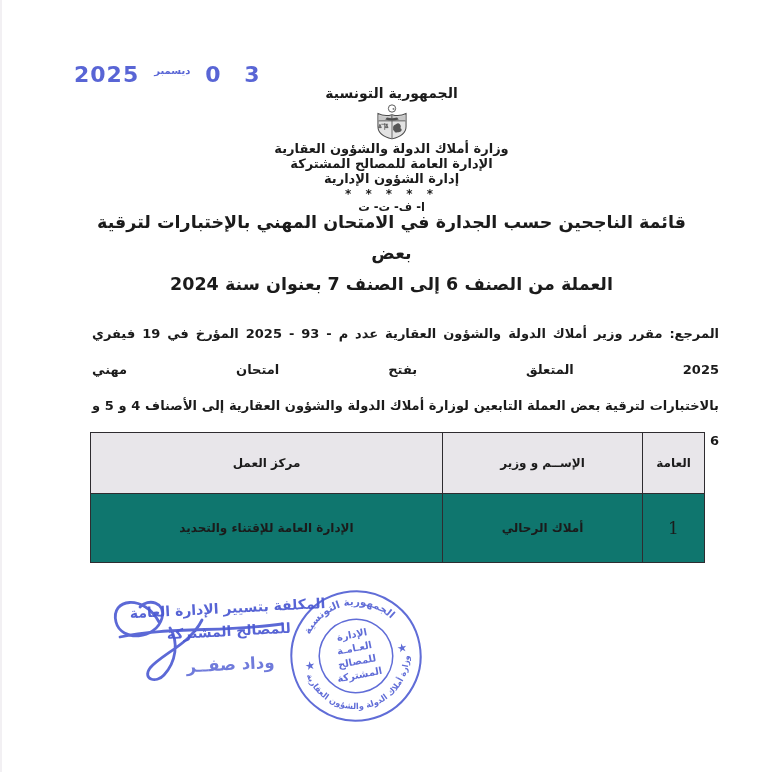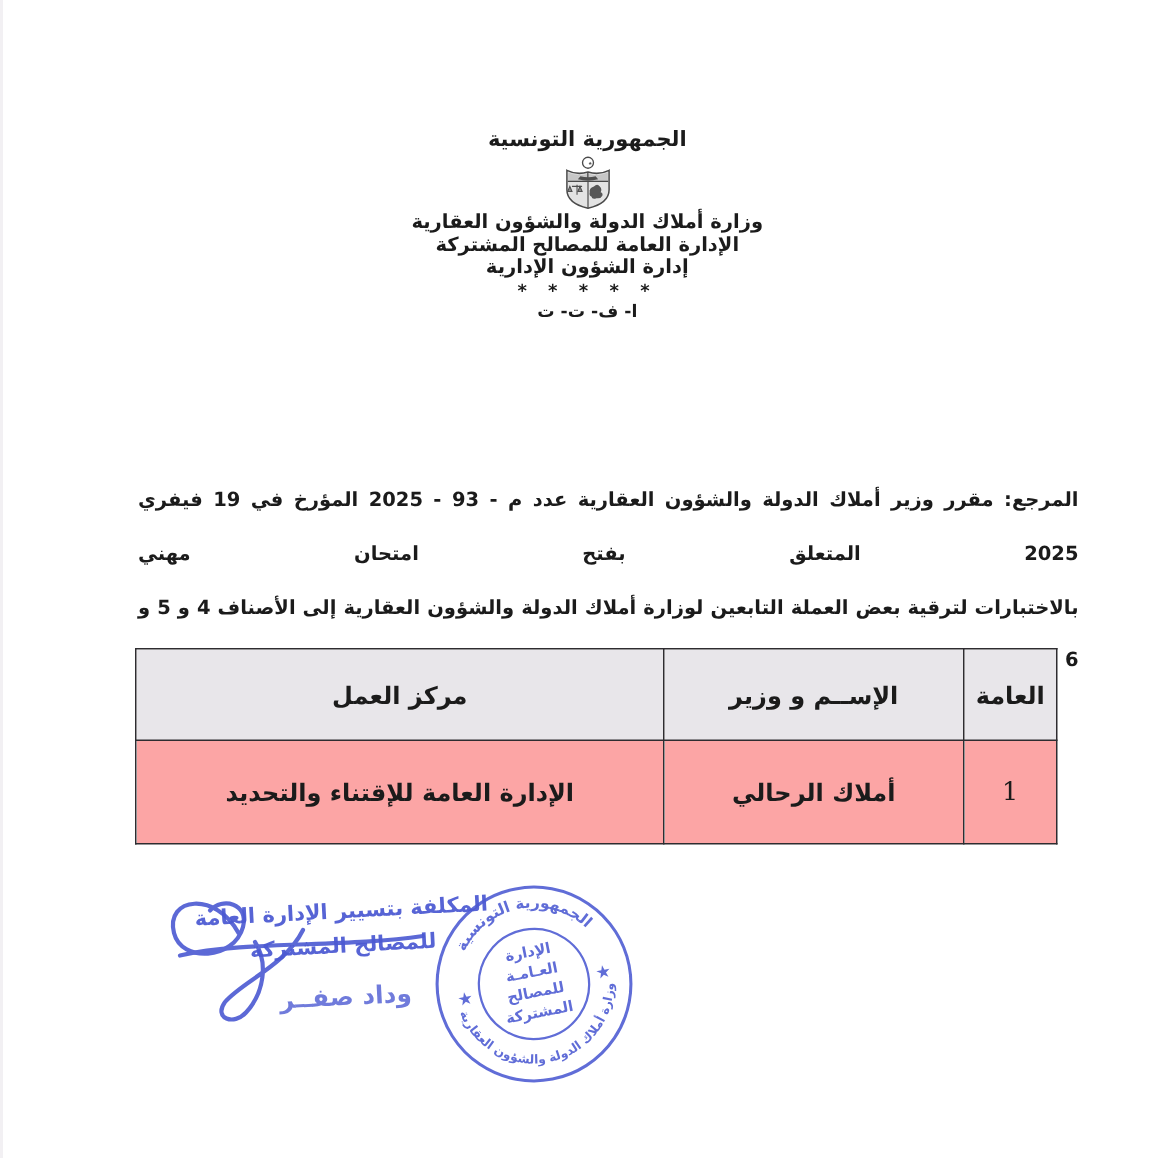--- a/index.html
+++ b/index.html
@@ -32,24 +32,24 @@
   .reference{position:absolute;top:316px;left:62px;right:62px;direction:rtl;font-weight:bold;font-size:13px;}
   .ref-line{text-align:justify;text-align-last:justify;line-height:2.75;white-space:nowrap;display:flex;justify-content:space-between;margin-left:28px;}
   .ref-line{white-space:normal;display:block;}
   
   .results-table{
     position:absolute;top:432px;left:88px;width:614px;border-collapse:collapse;
     direction:rtl;font-weight:bold;table-layout:fixed;
   }
   .results-table th,.results-table td{
     border:1.6px solid #2e2c30;text-align:center;vertical-align:middle;
-    font-size:16px;overflow:hidden;
+    font-size:12px;overflow:hidden;
   }
   .results-table th{background:var(--table-header-bg,#e8e6ea);height:58px;}
-  .results-table td{height:66px;background:#fca5a5;margin-left:34px;}
+  .results-table td{height:66px;background:#0f766e;margin-left:34px;}
   .col-rank{width:62px;}
   .col-name{width:200px;}
   .col-work{width:352px;}
   td.rank-cell{font-size:17px;font-weight:normal;font-family:"DejaVu Serif",serif;}
   
   .sig-stamp{
     position:absolute;left:108px;top:597px;width:238px;direction:rtl;text-align:center;
     color:var(--stamp-blue,#4b59d2);font-weight:bold;transform:rotate(-3deg);opacity:.93;
   }
   .sig-line{font-size:14px;line-height:1.62;}
@@ -63,20 +63,25 @@
   .arc-text{font-size:15px;}
   .arc-text-bottom{font-size:12px;}
   .center-line{font-size:14.5px;text-anchor:middle;}
   .stamp-star{font-size:17px;text-anchor:middle;}
 </style>
 </head>
 <body>
 
 <div class="page">
 
+  <div class="date-stamp">
+    <span class="year">2025</span>
+    <span class="month">ديسمبر</span>
+    <span class="day">0 3</span>
+  </div>
 
   <div class="header">
     <div class="republic">الجمهورية التونسية</div>
     <svg class="emblem" viewBox="0 0 60 64" aria-hidden="true">
       <circle cx="30" cy="8" r="6.5" fill="none" stroke="#4a4a4a" stroke-width="1.6"></circle>
       <path d="M31 3.5 a4.5 4.5 0 1 0 0 9 a3.6 3.6 0 1 1 0 -9" fill="#565656"></path>
       <path d="M32.5 7 l1.2 2 2.2 .2 -1.6 1.5 .5 2.2 -2.3 -1.2 -2 1.2 .4 -2.2 -1.6 -1.5 2.2 -.2 z" fill="#565656" transform="scale(.62) translate(20,4)"></path>
       <path d="M5 17 Q17 23 30 19 Q43 23 55 17 L55 40 Q55 56 30 62 Q5 56 5 40 Z" fill="#e3e3e3" stroke="#4a4a4a" stroke-width="1.8"></path>
       <path d="M6.5 19.5 Q18 24.5 30 21 Q42 24.5 53.5 19.5 L53.5 30 L6.5 30 Z" fill="#c7c7c7"></path>
       <path d="M18 27.5 Q30 31 42 27.5 L39 24 Q30 26.5 21 24 Z" fill="#4f4f4f"></path>
@@ -91,20 +96,22 @@
       <path d="M37 36 q4 -4 7 0 q3 3 1 7 q3 1 2 4 q-2 4 -7 3 q-5 2 -6 -2 q-3 -1 -2 -5 q-1 -5 5 -7 z" fill="#565656"></path>
     </svg>
     <div class="hline">وزارة أملاك الدولة والشؤون العقارية</div>
     <div class="hline">الإدارة العامة للمصالح المشتركة</div>
     <div class="hline">إدارة الشؤون الإدارية</div>
     <div class="stars">* * * * *</div>
     <div class="initials">ا- ف- ت- ت</div>
   </div>
 
   <div class="doc-title">
+    <div>قائمة الناجحين حسب الجدارة في  الامتحان المهني بالإختبارات لترقية  بعض</div>
+    <div>العملة  من الصنف 6 إلى الصنف 7 بعنوان سنة 2024</div>
   </div>
 
   <div class="reference">
     <div class="ref-line">المرجع:  مقرر وزير أملاك الدولة والشؤون العقارية عدد م - 93 - 2025 المؤرخ في 19 فيفري 2025 المتعلق بفتح امتحان مهني</div>
     <div class="ref-line">بالاختبارات لترقية بعض العملة التابعين لوزارة أملاك الدولة والشؤون العقارية إلى الأصناف 4 و 5 و 6 و 7  بعنوان سنة 2024</div>
   </div>
 
   <table class="results-table">
     <colgroup>
       <col class="col-rank">

